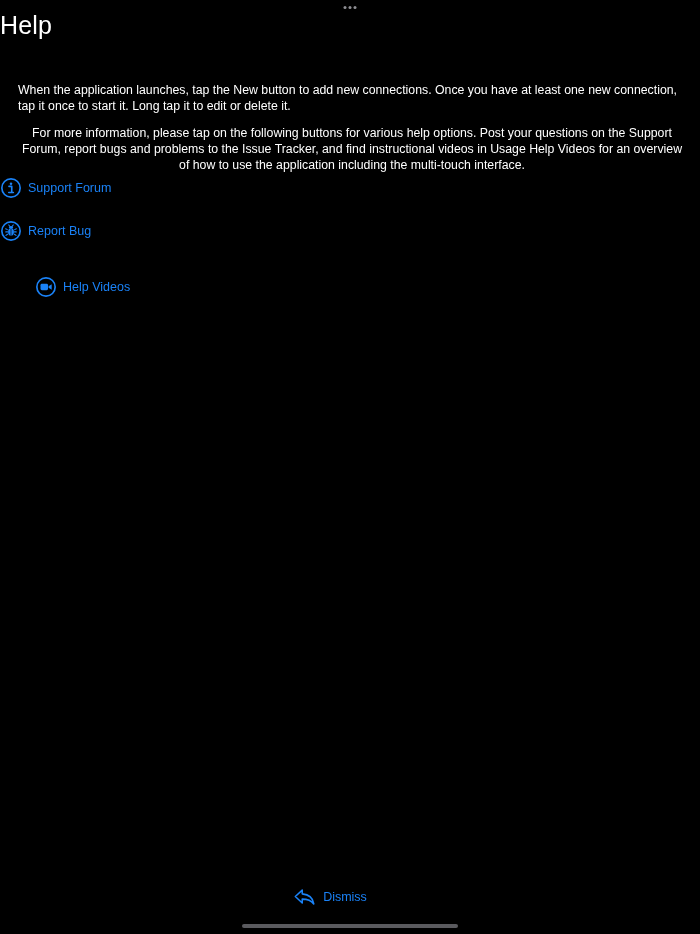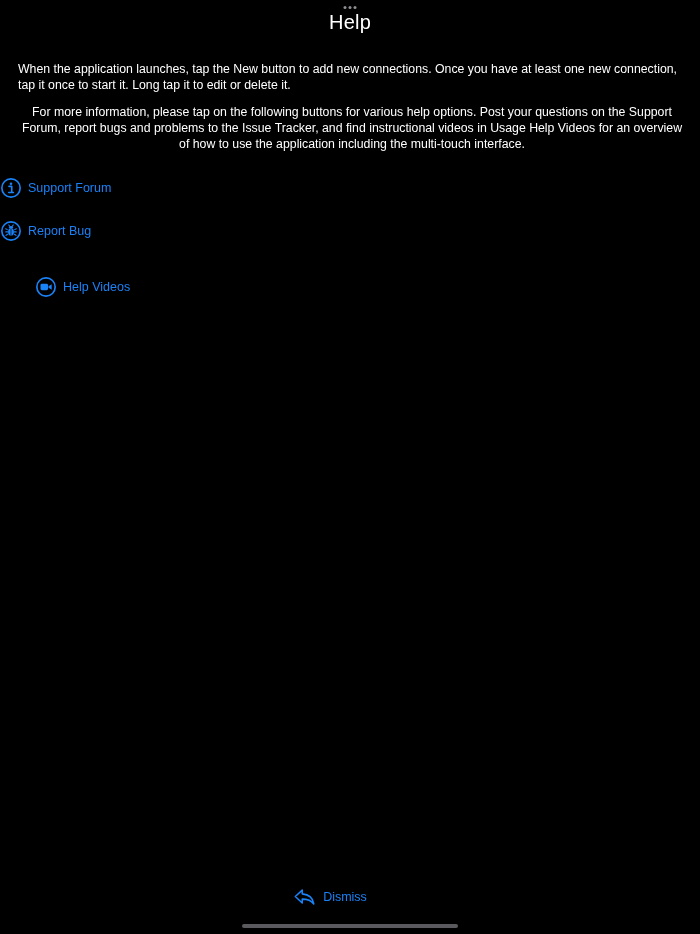--- a/index.html
+++ b/index.html
@@ -28,33 +28,34 @@
       height: 3px;
       border-radius: 50%;
       background: #8e8e93;
       display: block;
     }
     .title {
       position: absolute;
       top: 11px;
       left: 0;
       width: 700px;
-      text-align: center;
-      font-size: 20px;
+      text-align: left;
+      font-size: 25px;
       font-weight: 400;
       color: #ffffff;
       letter-spacing: 0.2px;
     }
     .body-text {
       position: absolute;
       left: 18px;
       right: 14px;
       font-size: 12.3px;
       line-height: 16px;
       color: #ffffff;
+      margin-top: 21px;
     }
     .p1 { top: 61px; }
     .p2 { top: 104px; text-align: center; }
     .help-btn {
       position: absolute;
       left: 0;
       width: 700px;
       display: flex;
       align-items: center;
       gap: 6px;

